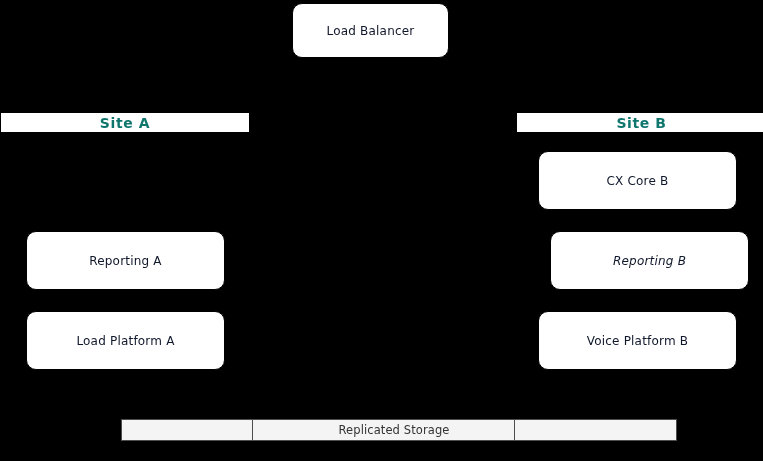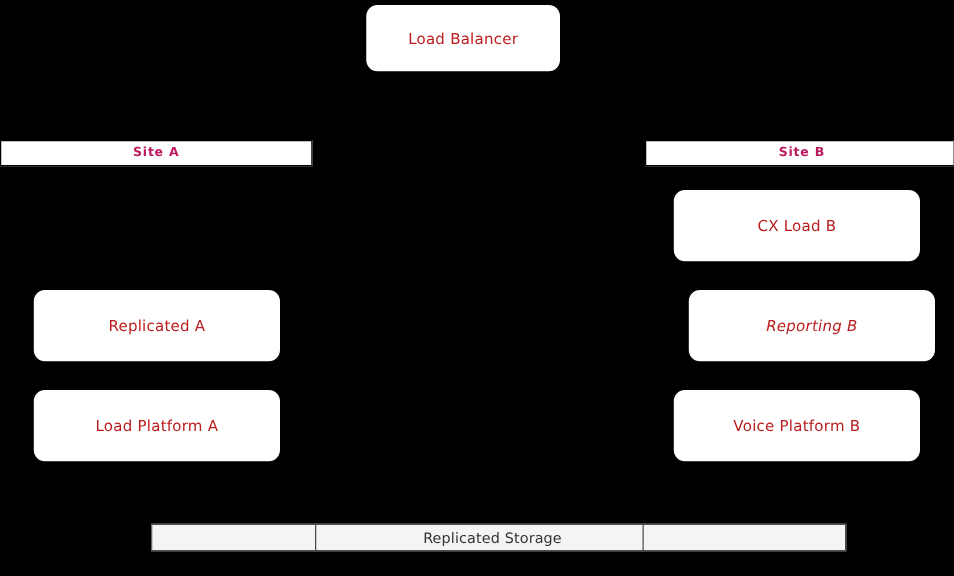--- a/index.html
+++ b/index.html
@@ -21,41 +21,41 @@
     position: absolute;
     background: #ffffff;
     border: 1px solid #000000;
     border-radius: 10px;
     display: flex;
     align-items: center;
     justify-content: center;
     box-sizing: border-box;
   }
   .node .node-label {
-    color: #b91c1c;
+    color: #0f172a;
     font-size: 12px;
     line-height: 14px;
     letter-spacing: 0.2px;
     text-align: center;
     white-space: nowrap;
   }
 
   
   .site-header {
     position: absolute;
     background: #ffffff;
     border: 1px solid #000000;
     box-sizing: border-box;
     display: flex;
     align-items: center;
     justify-content: center;
   }
   .site-header .site-label {
-    color: #be185d;
-    font-size: 10px;
+    color: #0f766e;
+    font-size: 14px;
     line-height: 14px;
     font-weight: bold;
     letter-spacing: 0.6px;
     white-space: nowrap;
   }
 
   
   #storage-bar {
     position: absolute;
     left: 121px;
@@ -125,28 +125,28 @@
 
   <div class="site-header" id="site-a-header">
     <span class="site-label">Site  A</span>
   </div>
 
   <div class="site-header" id="site-b-header">
     <span class="site-label">Site  B</span>
   </div>
 
   <div class="node" id="node-reporting-a">
-    <span class="node-label">Replicated A</span>
+    <span class="node-label">Reporting A</span>
   </div>
   <div class="node" id="node-voice-a">
     <span class="node-label">Load Platform A</span>
   </div>
 
   <div class="node" id="node-cx-core-b">
-    <span class="node-label">CX Load B</span>
+    <span class="node-label">CX Core B</span>
   </div>
   <div class="node" id="node-reporting-b">
     <span class="node-label">Reporting B</span>
   </div>
   <div class="node" id="node-voice-b">
     <span class="node-label">Voice Platform B</span>
   </div>
 
   <div id="storage-bar">
     <div class="storage-seg seg-left">

